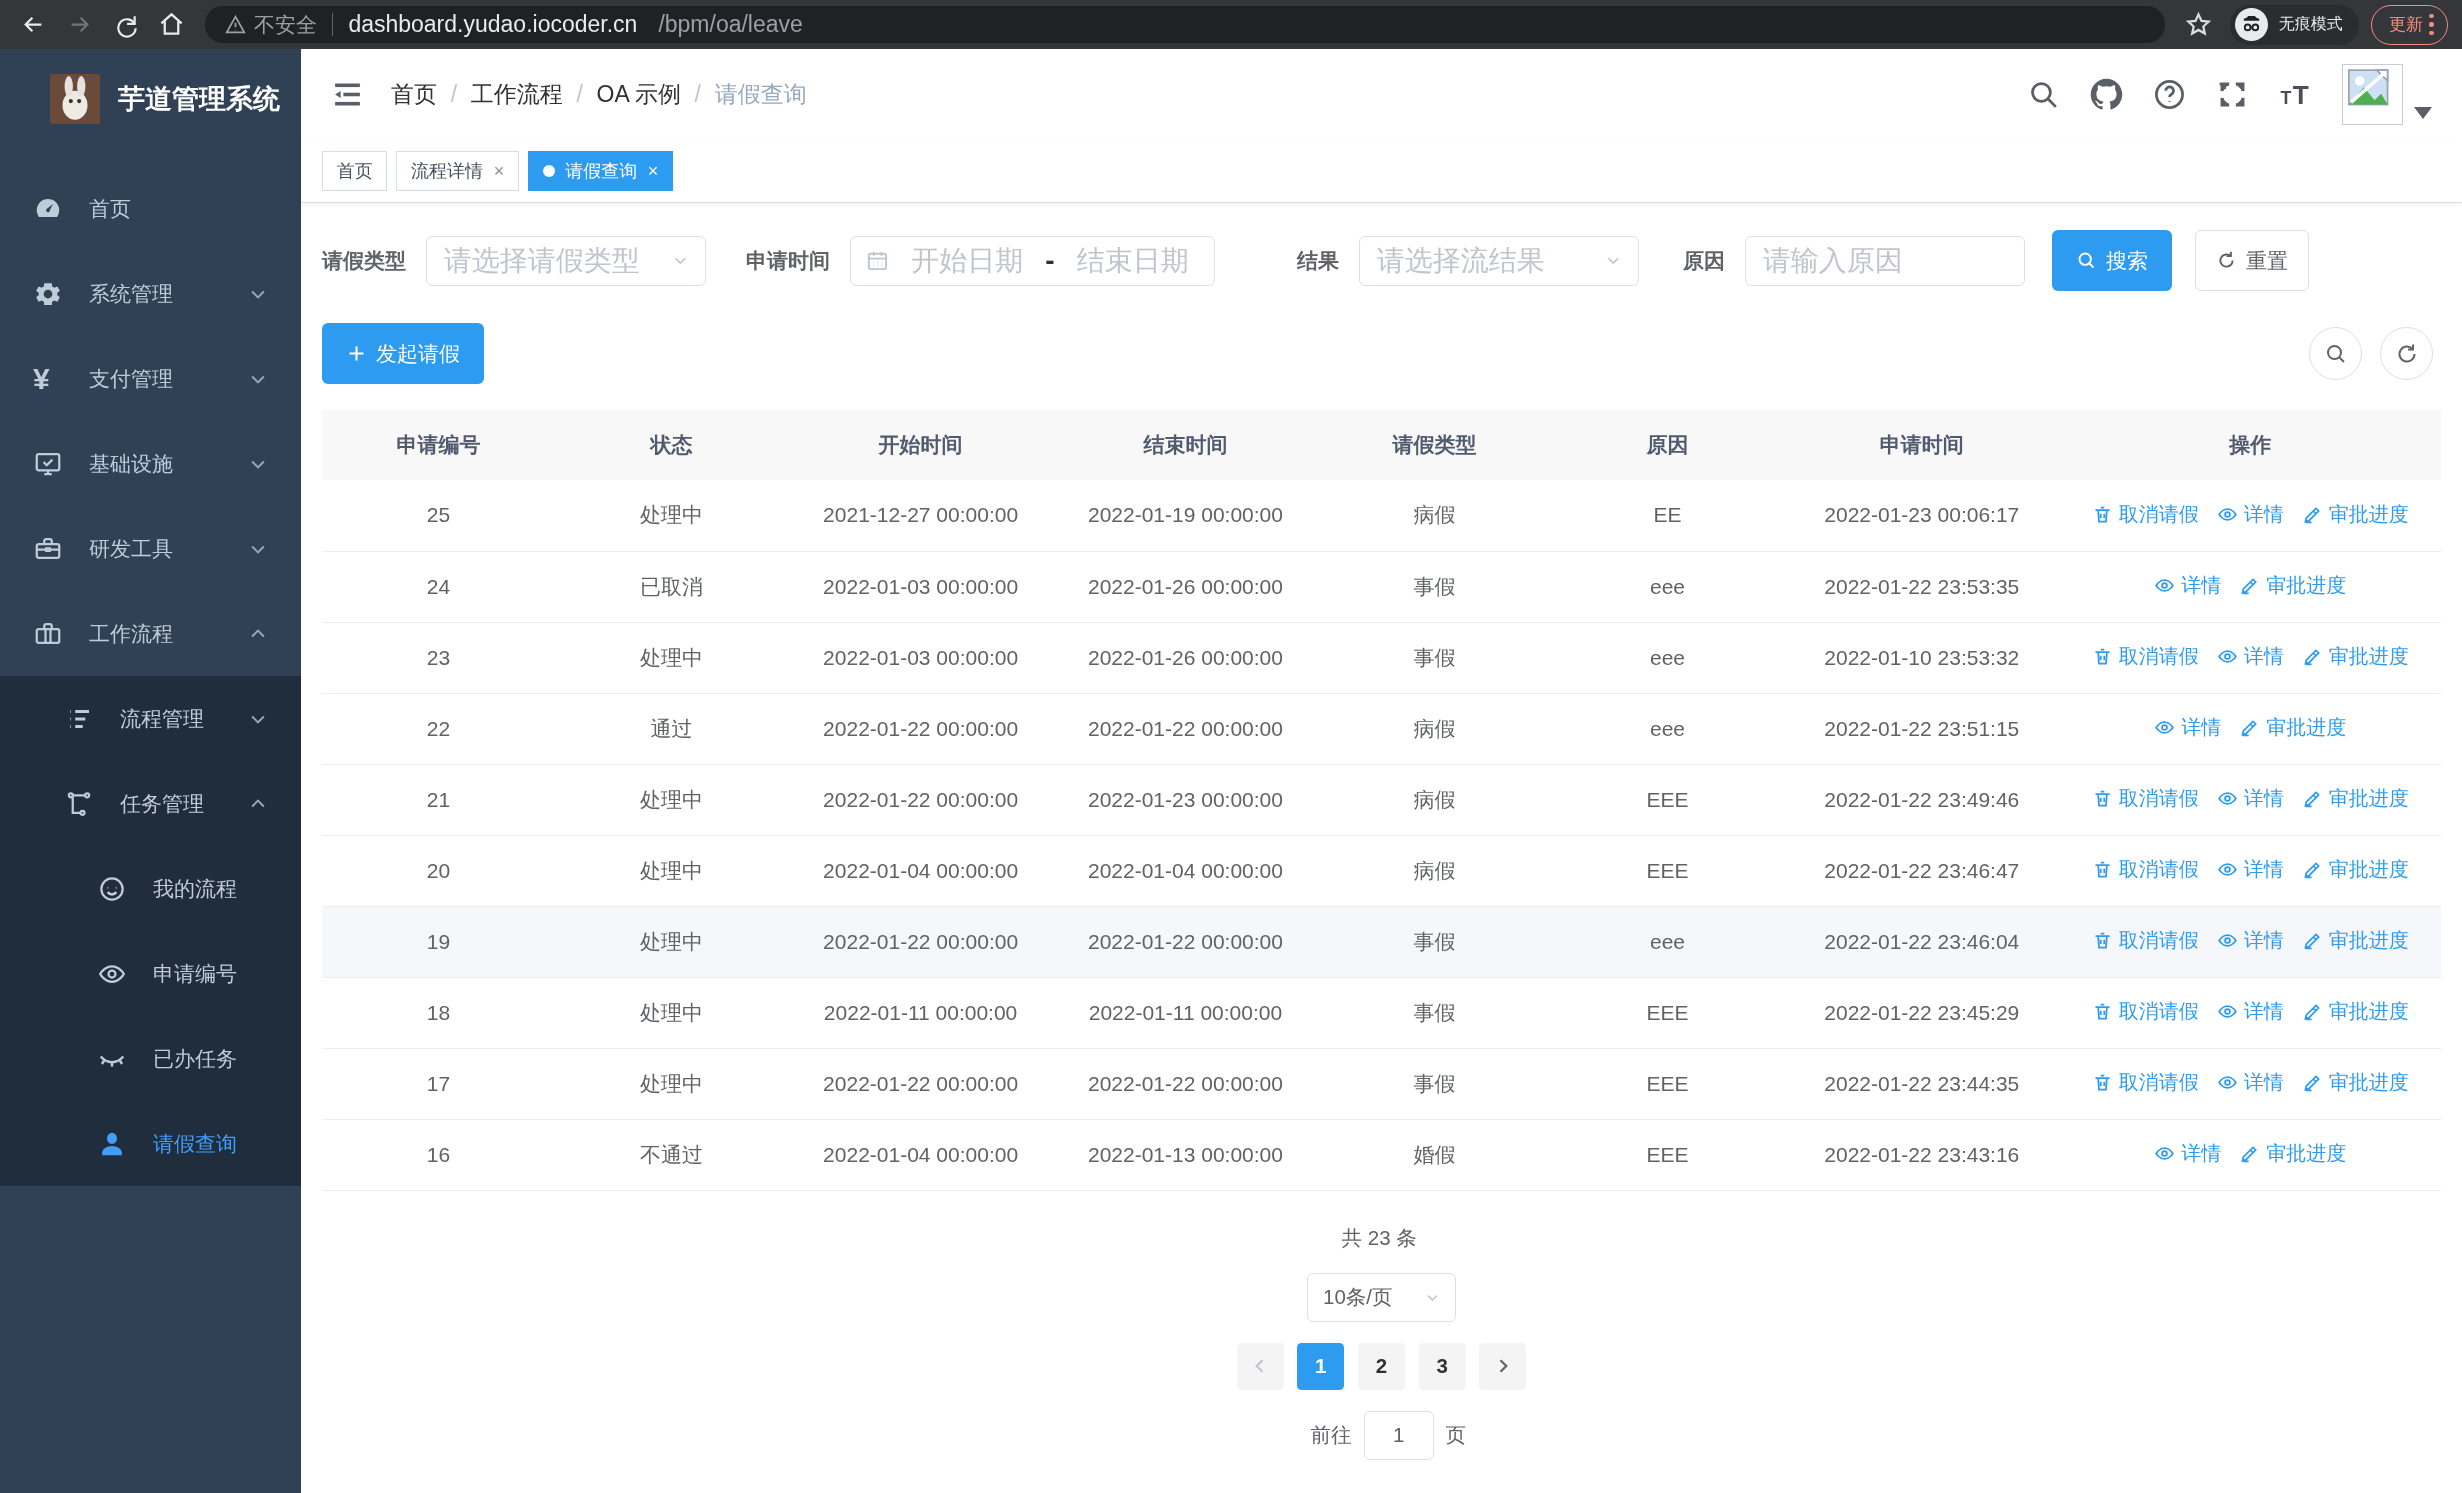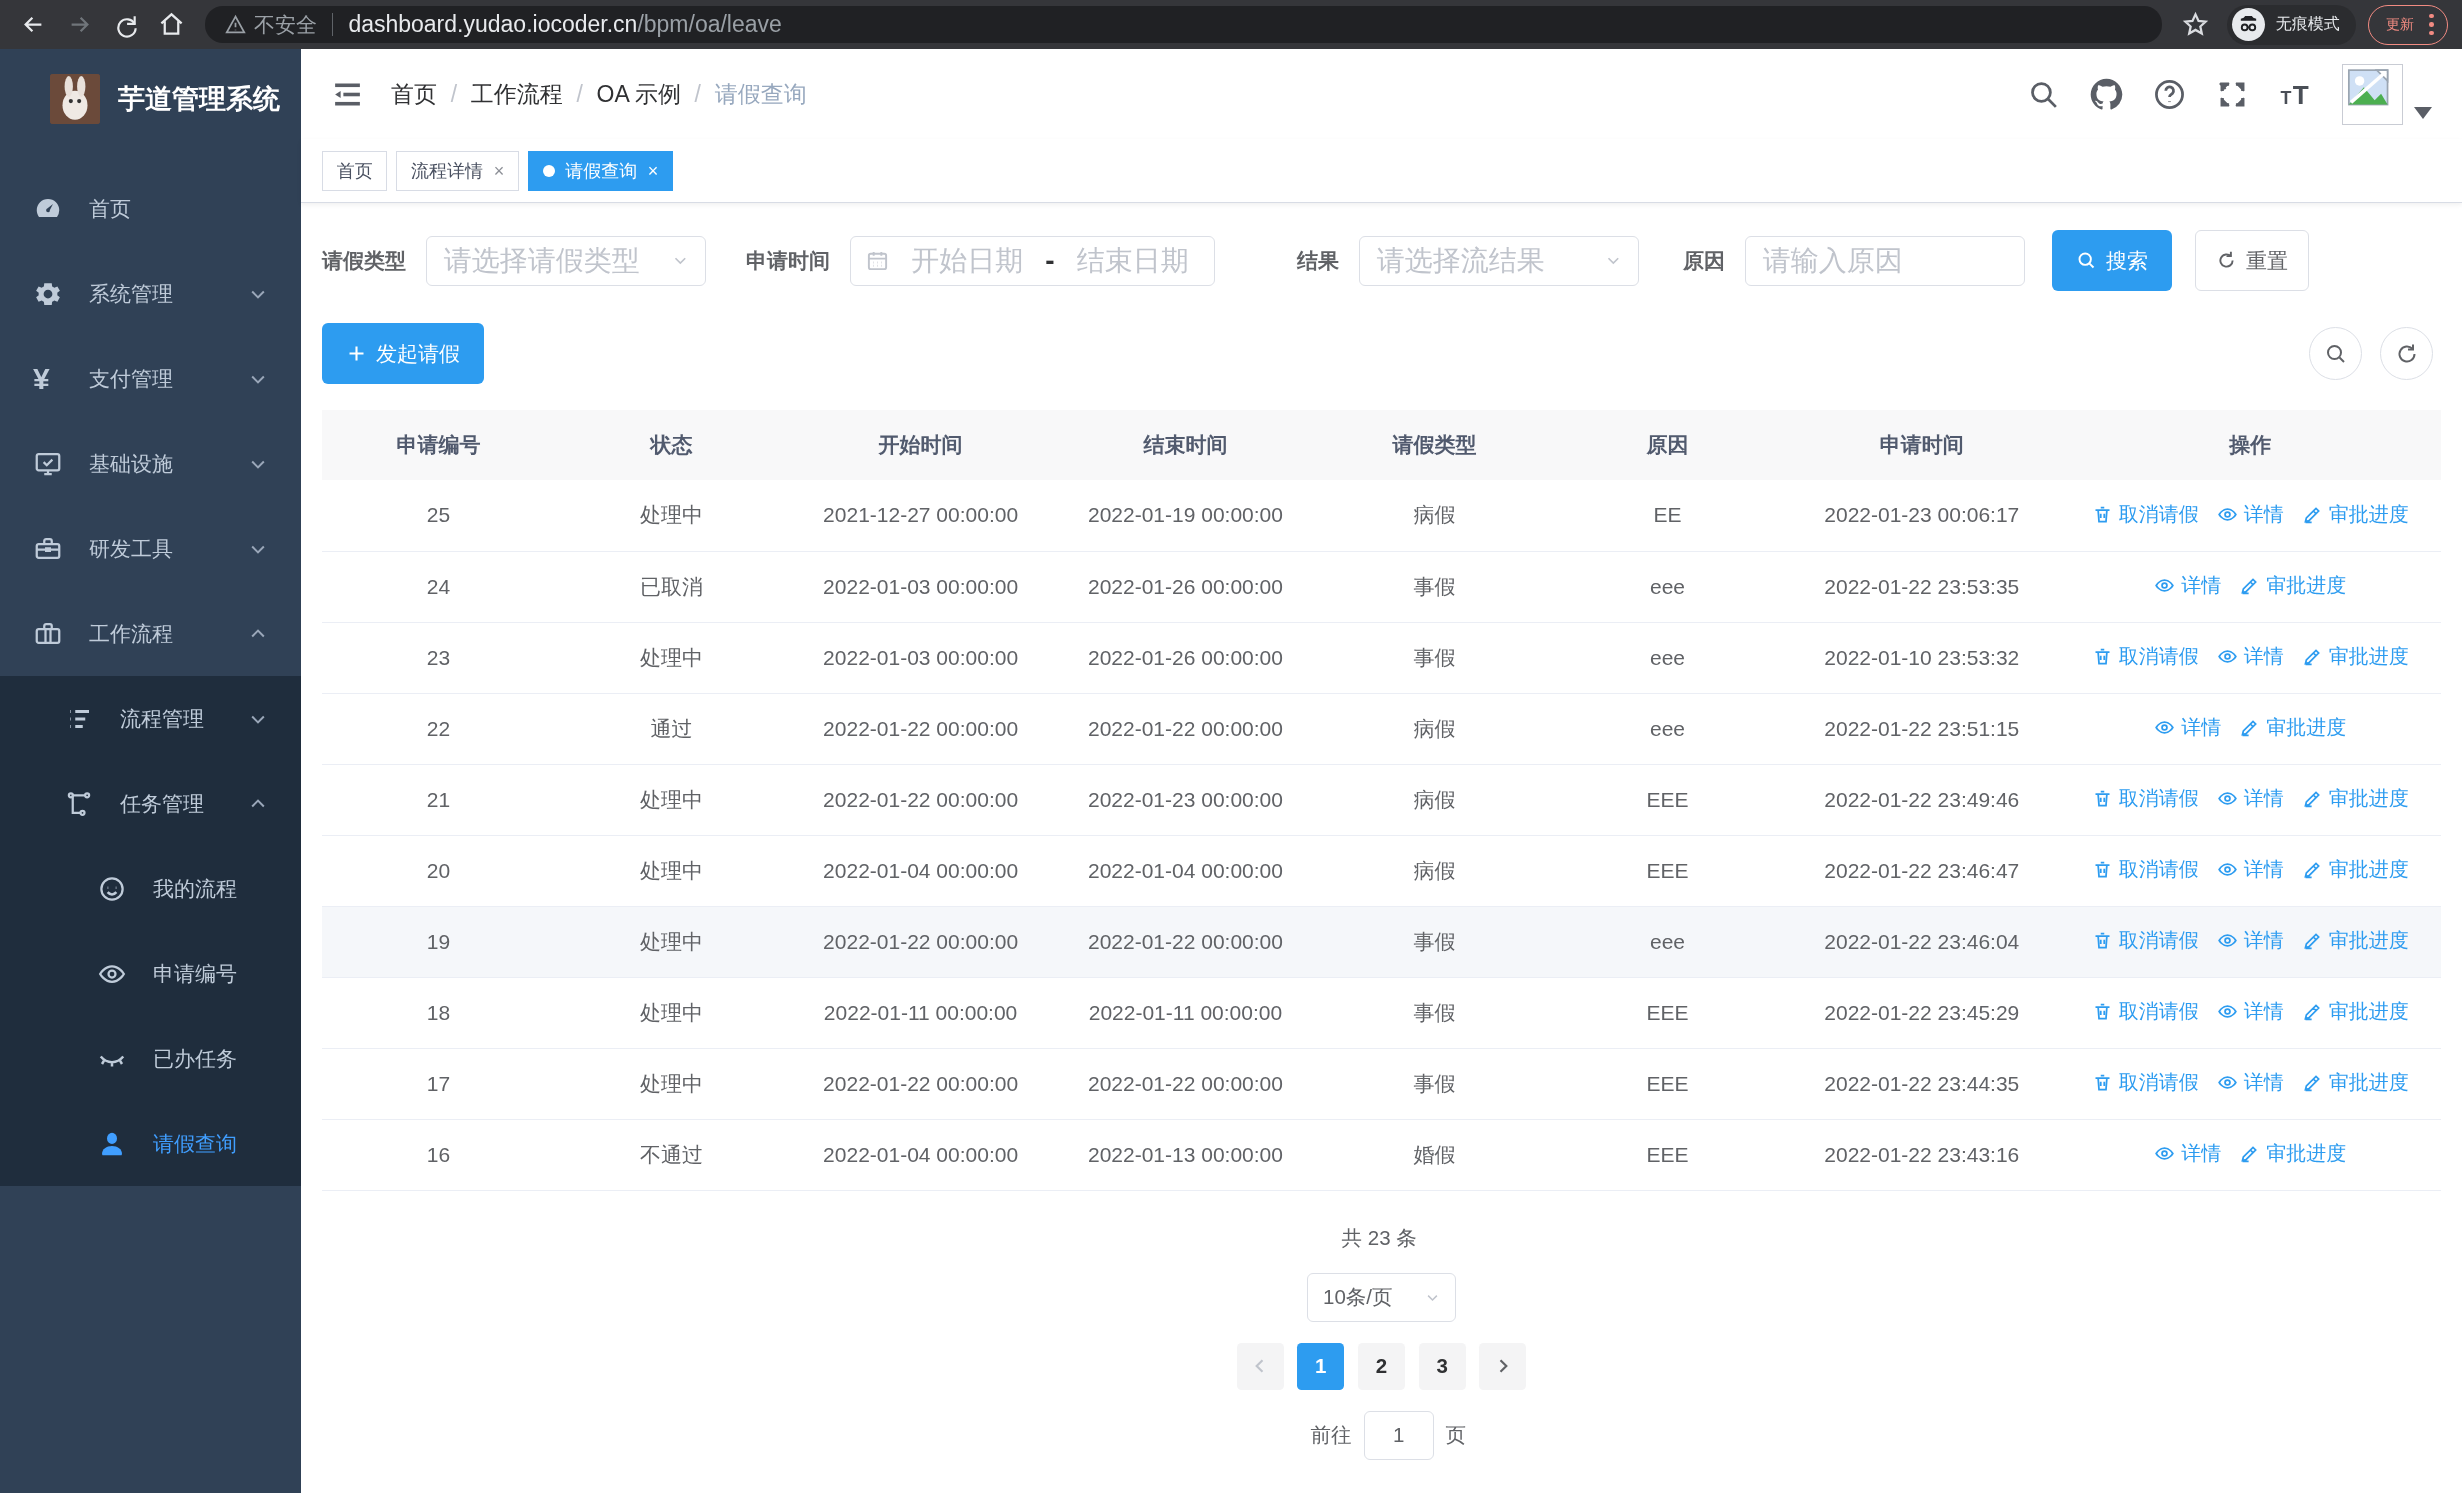--- a/index.html
+++ b/index.html
@@ -7,26 +7,26 @@
     font-family:"Liberation Sans","DejaVu Sans",sans-serif; }
   svg { display:block; }
 
   
   .chrome { height:49px; background:#35363a; display:flex; align-items:center; padding:0 13.7px; gap:6px; }
   .chrome .navbtn { width:40px; height:40px; display:flex; align-items:center; justify-content:center; border-radius:50%; flex:none; }
   .urlbar { flex:1; height:37px; background:#202124; border-radius:18px; display:flex; align-items:center; padding:0 20px; margin:0 7.6px; min-width:0; }
   .urlbar .warn { display:flex; align-items:center; gap:7.6px; color:#9aa0a6; font-size:21px; }
   .urlbar .divider { width:1.5px; height:23px; background:#5f6368; margin:0 15px; }
   .urlbar .url { font-size:23px; color:#e8eaed; white-space:nowrap; }
-  .urlbar .url .path { color:#9aa0a6; }
+  .urlbar .url .path { color:#9aa0a6;margin-left:21px; }
   .chrome-right { display:flex; align-items:center; gap:12px; flex:none; }
   .incog-chip { height:40px; border-radius:20px; background:#2b2c2f; display:flex; align-items:center; gap:10.6px; padding:0 16.7px 0 4.6px; }
   .incog-chip .badge { width:33px; height:33px; border-radius:50%; background:#e8eaed; display:flex; align-items:center; justify-content:center; }
   .incog-chip .txt { color:#e8eaed; font-size:16px; }
-  .update-chip { height:40px; border:1.5px solid #f28b82; border-radius:20px; display:flex; align-items:center; gap:15px; padding:0 13.7px 0 16.7px; color:#f28b82; font-size:14px;font-family:Liberation Mono, monospace; }
+  .update-chip { height:40px; border:1.5px solid #f28b82; border-radius:20px; display:flex; align-items:center; gap:6px; padding:0 13.7px 0 16.7px; color:#f28b82; font-size:17px;font-family:Liberation Mono, monospace; }
   .dots { display:flex; flex-direction:column; gap:3.8px; }
   .dots i { width:4.6px; height:4.6px; border-radius:50%; background:#f28b82; }
 
   
   .shell { display:flex; height:1445px; }
 
   
   .sidebar { width:301px; flex:none; background:#304156; color:#bfcbd9; display:flex; flex-direction:column; }
   .logo-row { height:99px; display:flex; align-items:center; gap:18px; padding-left:50px; flex:none; }
   .logo-img { width:50px; height:50px; background:#6b4a3a; border-radius:3px; overflow:hidden; flex:none; }

